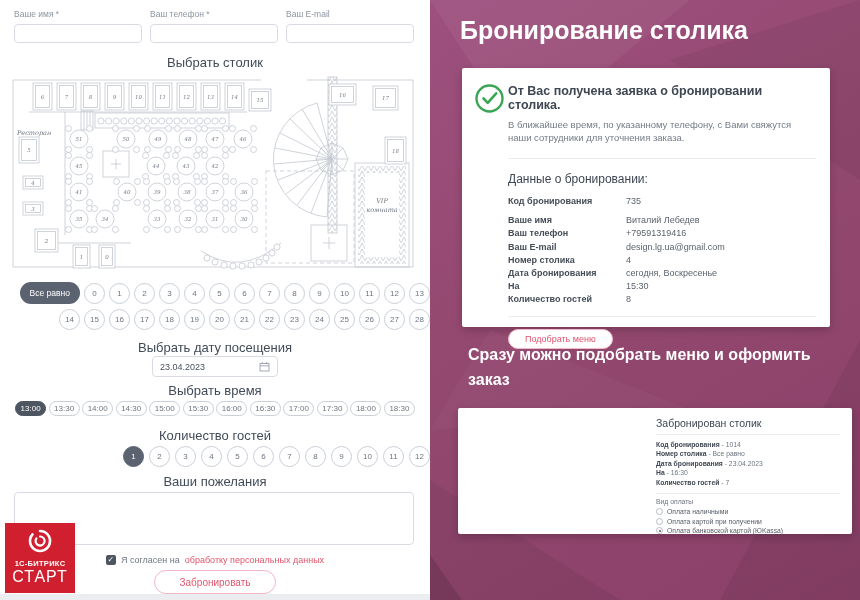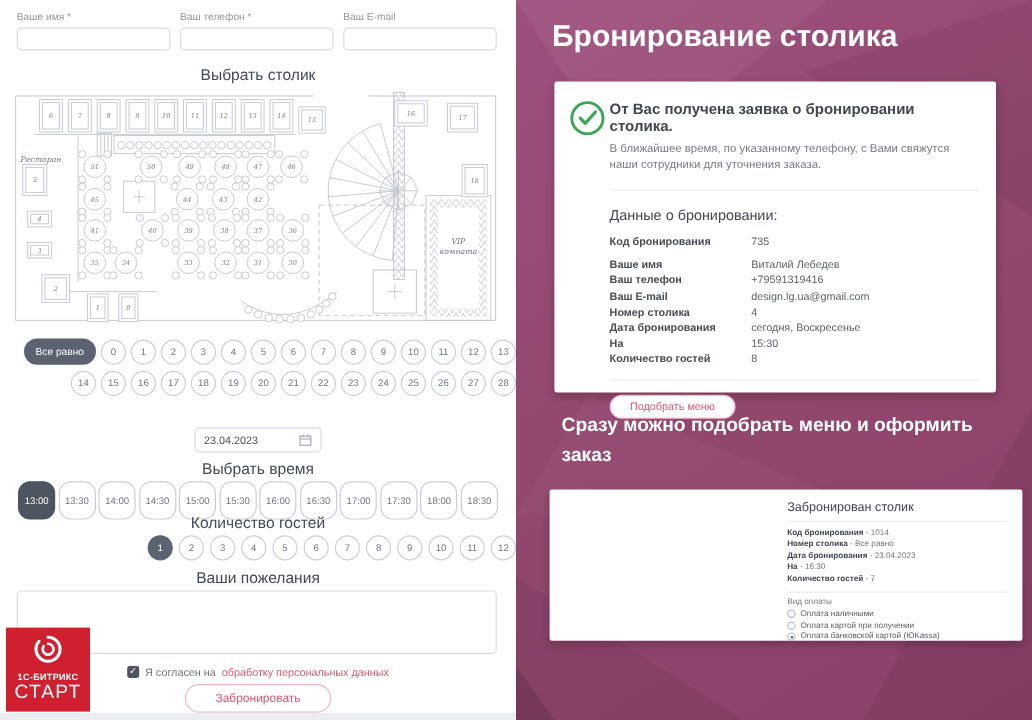--- a/index.html
+++ b/index.html
@@ -20,24 +20,24 @@
   .plan-num{font:italic 5.5px "DejaVu Serif",serif;fill:#767e89;}
   .plan-label{font:italic 6.5px "DejaVu Serif",serif;fill:#6b7380;}
 
   .circle-row{position:absolute;left:0;width:430px;display:flex;justify-content:flex-end;align-items:center;gap:4px;}
   .row-t1{top:282px;} .row-t2{top:309px;} .row-guests{top:446px;gap:5px;}
   .circle{width:21px;height:21px;border:1px solid #c9cfd7;border-radius:50%;display:flex;align-items:center;justify-content:center;font-size:8px;color:#6e7681;background:#fff;flex:none;cursor:pointer;}
   .circle.sel{background:#5b6370;border-color:#5b6370;color:#fff;}
   .pill-any{height:22px;padding:0 10px;border-radius:12px;background:#5b6370;color:#fff;font-size:8.5px;display:flex;align-items:center;flex:none;cursor:pointer;}
 
   .date-wrap{position:absolute;top:356px;left:0;width:430px;display:flex;justify-content:center;}
-  .date-input{width:106px;height:21px;border:1px solid #d8dce2;border-radius:4px;display:flex;align-items:center;justify-content:space-between;padding:0 7px;font-size:9px;color:#4a525e;cursor:pointer;}
+  .date-input{width:126px;height:21px;border:1px solid #d8dce2;border-radius:4px;display:flex;align-items:center;justify-content:space-between;padding:0 7px;font-size:9px;color:#4a525e;cursor:pointer;}
 
   .time-row{position:absolute;top:401px;left:0;width:430px;display:flex;justify-content:center;gap:2.5px;}
-  .time-pill{height:32px;padding:0 4.5px;border:1px solid #c9cfd7;border-radius:10px;font-size:8px;color:#6e7681;display:flex;align-items:center;background:#fff;flex:none;cursor:pointer;}
+  .time-pill{height:15px;padding:0 4.5px;border:1px solid #c9cfd7;border-radius:10px;font-size:8px;color:#6e7681;display:flex;align-items:center;background:#fff;flex:none;cursor:pointer;}
   .time-pill.sel{background:#4d5560;border-color:#4d5560;color:#fff;}
 
   .wishes{position:absolute;top:492px;left:14px;width:400px;height:53px;border:1px solid #d8dce2;border-radius:4px;resize:none;outline:none;}
 
   .consent{position:absolute;top:555px;left:0;width:430px;display:flex;justify-content:center;align-items:center;gap:5px;font-size:9px;color:#6e7681;}
   .checkbox{width:10px;height:10px;background:#4d5560;border-radius:2px;color:#fff;font-size:8px;line-height:10px;text-align:center;flex:none;cursor:pointer;}
   .checkbox::after{content:"\2713";}
   .consent-link{color:#e0566e;cursor:pointer;}
 
   .submit-wrap{position:absolute;top:570px;left:0;width:430px;display:flex;justify-content:center;}
@@ -459,20 +459,21 @@
         <div class="circle">21</div>
         <div class="circle">22</div>
         <div class="circle">23</div>
         <div class="circle">24</div>
         <div class="circle">25</div>
         <div class="circle">26</div>
         <div class="circle">27</div>
         <div class="circle">28</div>
       </div>
 
+    <h3 class="sec-title t-date">Выбрать дату посещения</h3>
     <div class="date-wrap">
       <div class="date-input">
         <span>23.04.2023</span>
         <svg width="11" height="11" viewBox="0 0 11 11">
           <rect x="1" y="2.5" width="9" height="7.5" fill="none" stroke="#9aa1ab" stroke-width="0.9"></rect>
           <line x1="1" y1="4.8" x2="10" y2="4.8" stroke="#9aa1ab" stroke-width="0.9"></line>
           <line x1="3.4" y1="1" x2="3.4" y2="3" stroke="#9aa1ab" stroke-width="0.9"></line>
           <line x1="7.6" y1="1" x2="7.6" y2="3" stroke="#9aa1ab" stroke-width="0.9"></line>
         </svg>
       </div>

